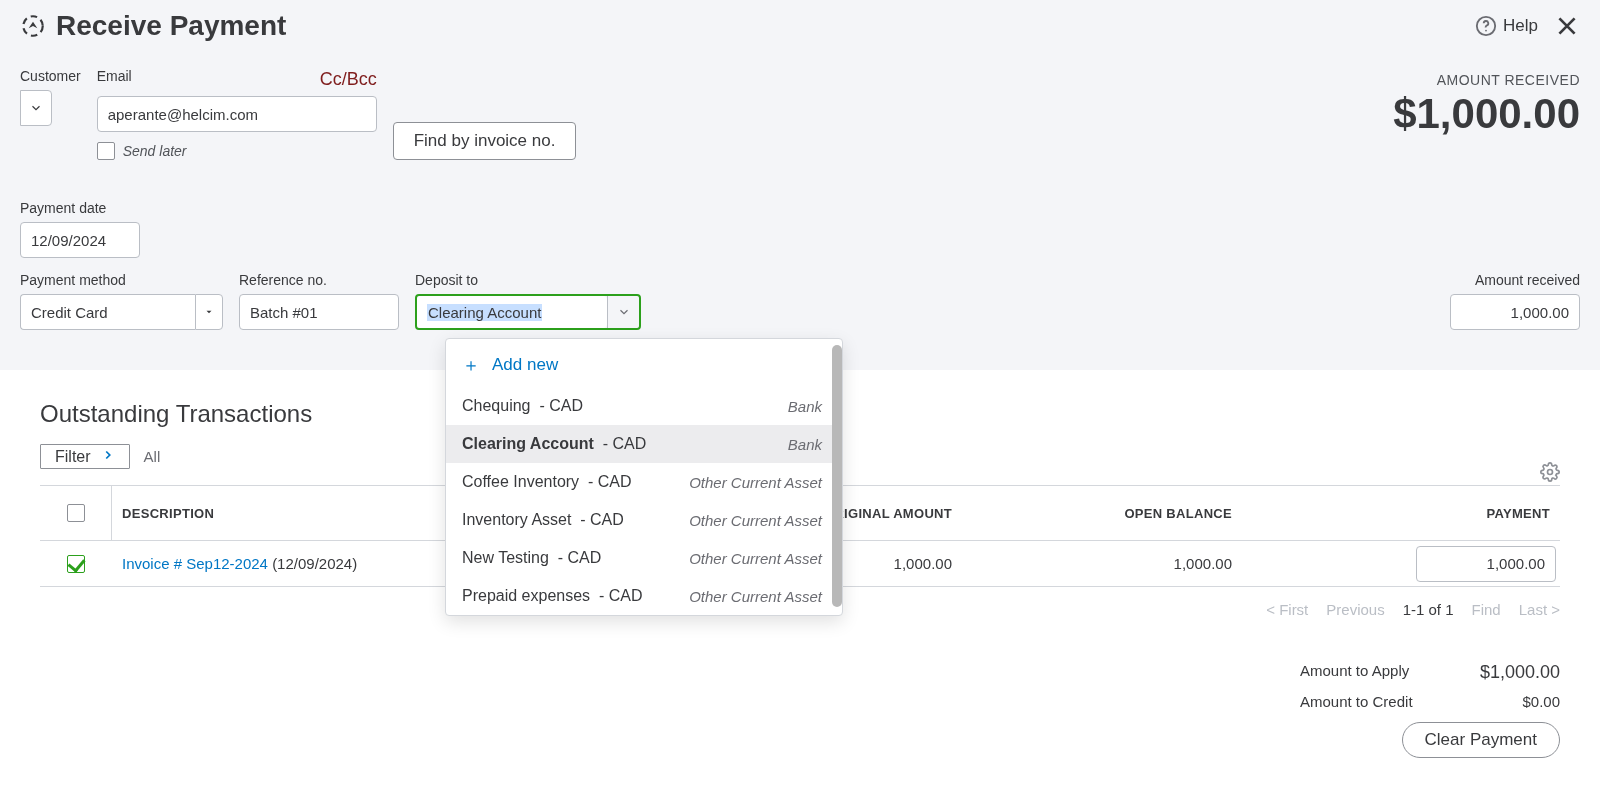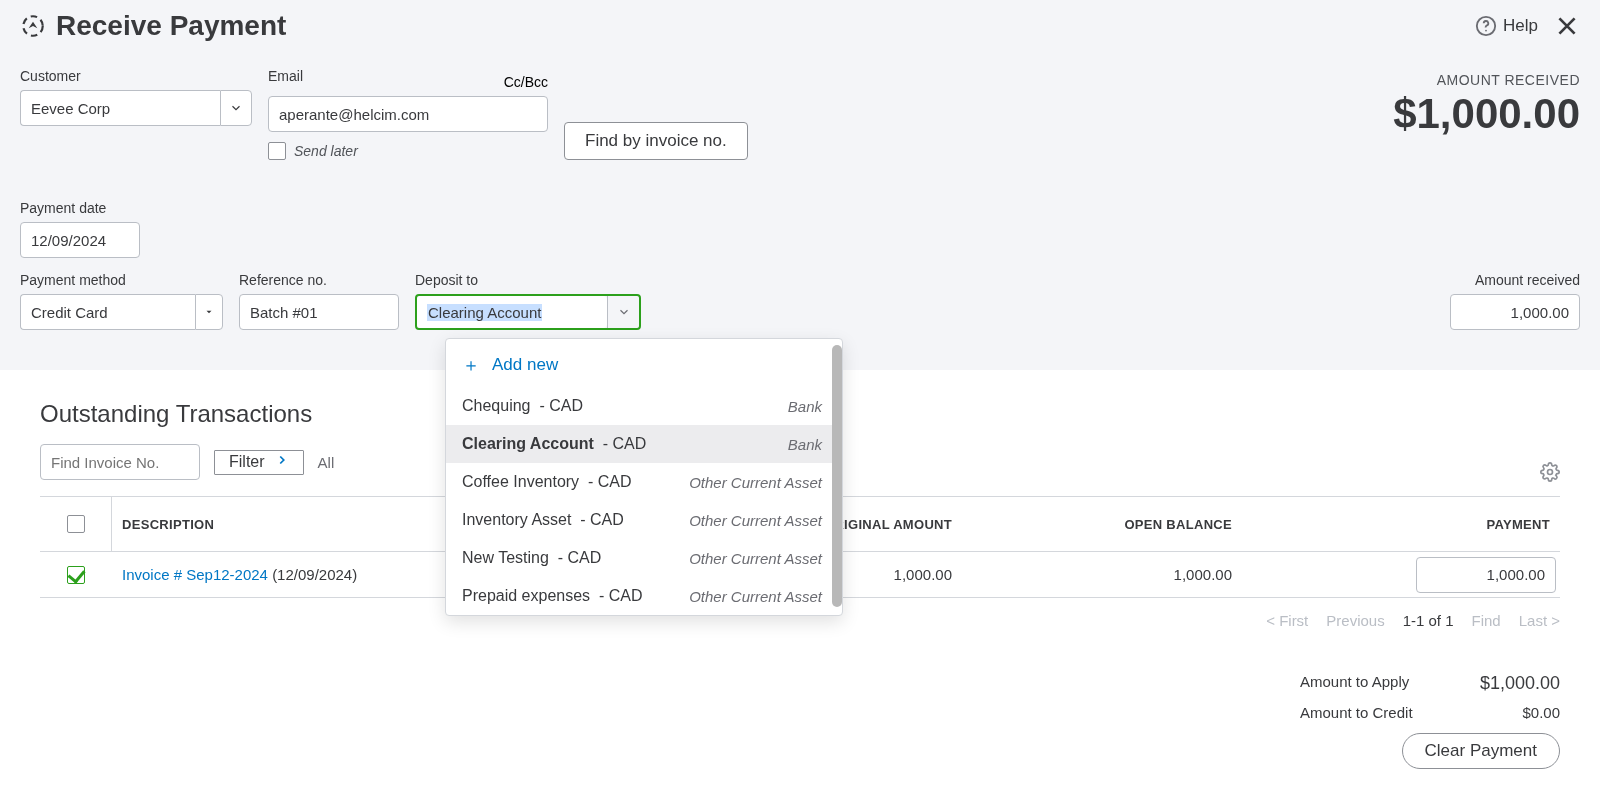--- a/index.html
+++ b/index.html
@@ -10,21 +10,21 @@
   .header-left { display: flex; align-items: center; gap: 10px; }
   .title { font-size: 28px; font-weight: 700; }
   .header-right { display: flex; align-items: center; gap: 16px; }
   .help { display: flex; align-items: center; gap: 6px; font-size: 17px; color: #393a3d; }
   .close-x svg { display:block; }
 
   .row { display: flex; gap: 16px; margin-top: 26px; position: relative; }
   .field { display: flex; flex-direction: column; }
   .field label { font-size: 14px; color: #393a3d; margin-bottom: 6px; }
   .label-row { display: flex; justify-content: space-between; align-items: flex-end; margin-bottom: 6px; }
-  .ccbcc { color: #000000; font-size: 14px; }
+  .ccbcc { color: #7f1d1d; font-size: 18px; }
 
   .input-wrap { display: flex; }
   .input {
     height: 36px; border: 1px solid #babec5; background: #fff; border-radius: 4px;
     padding: 0 10px; font-size: 15px; color: #393a3d; outline: none;
   }
   .input.select { border-top-right-radius: 0; border-bottom-right-radius: 0; border-right: none; }
   .chev-btn {
     width: 32px; height: 36px; border: 1px solid #babec5; background: #fff;
     border-top-right-radius: 4px; border-bottom-right-radius: 4px; display:flex; align-items:center; justify-content:center;
@@ -154,21 +154,20 @@
 
   <div class="amount-received">
     <div class="lbl">AMOUNT RECEIVED</div>
     <div class="amt">$1,000.00</div>
   </div>
 
   <div class="row">
     <div class="field customer">
       <label>Customer</label>
       <div class="input-wrap">
-        <input class="input select" value="Eevee Corp" style="">
         <div class="chev-btn">
           <svg width="14" height="14" viewBox="0 0 24 24" stroke="#393a3d" stroke-width="2" fill="none">
                 <path d="M6 9l6 6 6-6"></path>
               </svg>
         </div>
       </div>
     </div>
 
     <div class="field email">
       <div class="label-row" style="width:280px">
@@ -268,21 +267,20 @@
   <div class="gear-abs">
     <svg width="20" height="20" viewBox="0 0 24 24" fill="none" stroke="#8d9096" stroke-width="2">
           <circle cx="12" cy="12" r="3"></circle>
           <path d="M19.4 15a1.7 1.7 0 0 0 .34 1.87l.06.06a2 2 0 1 1-2.83 2.83l-.06-.06a1.7 1.7 0 0 0-1.87-.34 1.7 1.7 0 0 0-1 1.56V21a2 2 0 1 1-4 0v-.09a1.7 1.7 0 0 0-1.12-1.56 1.7 1.7 0 0 0-1.87.34l-.06.06a2 2 0 1 1-2.83-2.83l.06-.06a1.7 1.7 0 0 0 .34-1.87 1.7 1.7 0 0 0-1.56-1H3a2 2 0 1 1 0-4h.09a1.7 1.7 0 0 0 1.56-1.12 1.7 1.7 0 0 0-.34-1.87l-.06-.06a2 2 0 1 1 2.83-2.83l.06.06a1.7 1.7 0 0 0 1.87.34h.0a1.7 1.7 0 0 0 1-1.56V3a2 2 0 1 1 4 0v.09a1.7 1.7 0 0 0 1 1.56 1.7 1.7 0 0 0 1.87-.34l.06-.06a2 2 0 1 1 2.83 2.83l-.06.06a1.7 1.7 0 0 0-.34 1.87v0a1.7 1.7 0 0 0 1.56 1H21a2 2 0 1 1 0 4h-.09a1.7 1.7 0 0 0-1.56 1z"></path>
         </svg>
   </div>
 
   <h2 class="ot-title">Outstanding Transactions</h2>
 
   <div class="ot-bar">
-    <input class="input find-input" placeholder="Find Invoice No." style="">
     <div class="filter-btn">
       <span>Filter</span>
       <span>
         <svg width="14" height="14" viewBox="0 0 24 24" stroke="#0077c5" stroke-width="3" fill="none">
               <path d="M9 6l6 6-6 6"></path>
             </svg>
       </span>
     </div>
     <span class="all-text">All</span>
   </div>

